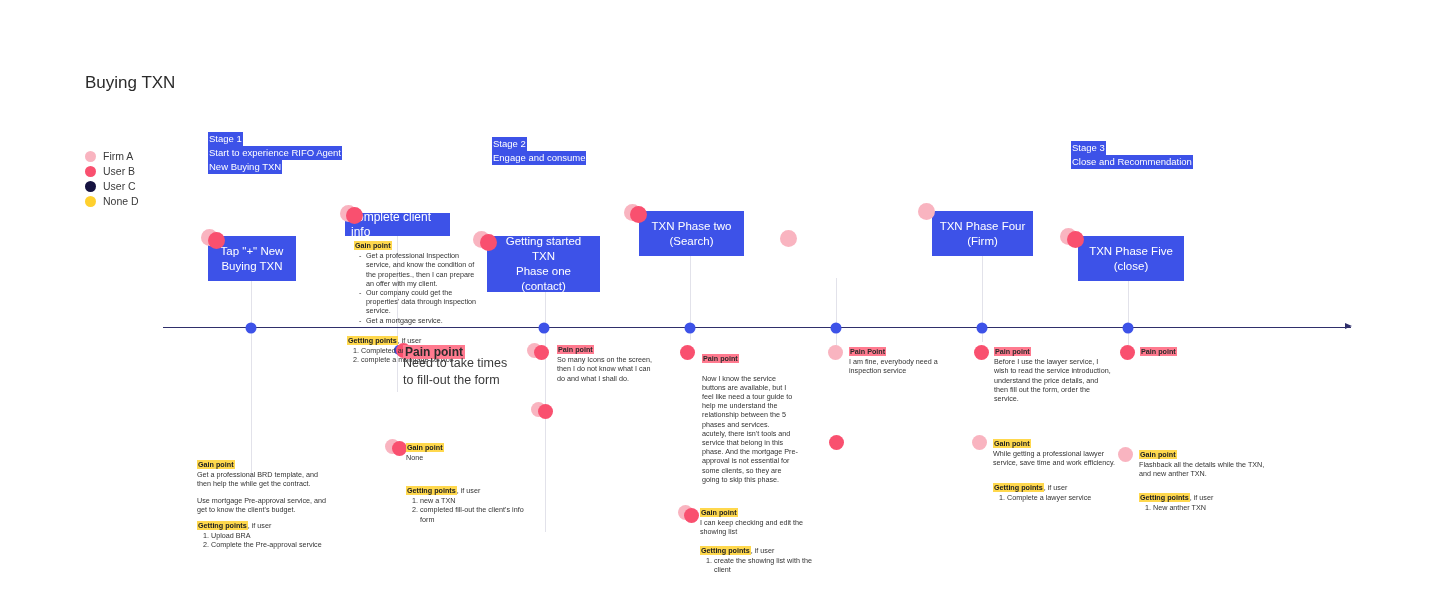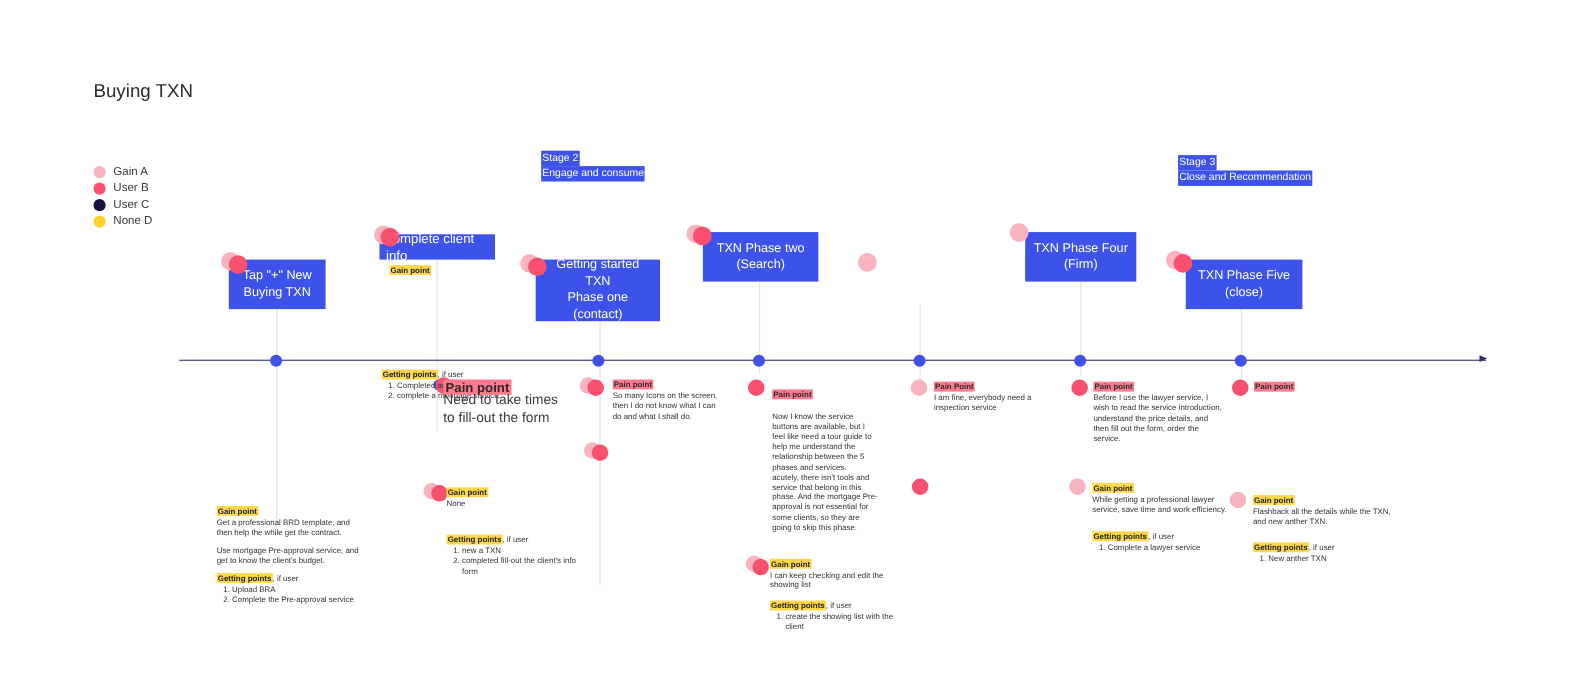--- a/index.html
+++ b/index.html
@@ -188,36 +188,41 @@
 </head>
 <body>
 
 <div id="canvas">
 
   <div id="sub-title">Buying TXN</div>
 
   <div id="legend">
     <div class="legend-row">
       <span class="legend-dot" style="background:#f9b4c0"></span>
-      <span class="legend-label">Gain A</span>
+      <span class="legend-label">Firm A</span>
     </div>
     <div class="legend-row">
       <span class="legend-dot" style="background:#f9506f"></span>
       <span class="legend-label">User B</span>
     </div>
     <div class="legend-row">
       <span class="legend-dot" style="background:#151240"></span>
       <span class="legend-label">User C</span>
     </div>
     <div class="legend-row">
       <span class="legend-dot" style="background:#ffd02e"></span>
       <span class="legend-label">None D</span>
     </div>
   </div>
 
+  <div class="stage-block" style="left:208px; top:132px;">
+    <span class="stage-line">Stage 1</span>
+    <span class="stage-line">Start to experience RIFO Agent</span>
+    <span class="stage-line">New Buying TXN</span>
+  </div>
   <div class="stage-block" style="left:492px; top:137px;">
     <span class="stage-line">Stage 2</span>
     <span class="stage-line">Engage and consume</span>
   </div>
   <div class="stage-block" style="left:1071px; top:141px;">
     <span class="stage-line">Stage 3</span>
     <span class="stage-line">Close and Recommendation</span>
   </div>
 
   <div class="connector" style="left:251px; top:280px; height:200px;"></div>
@@ -305,20 +310,25 @@
   <div class="dot sm" style="left:678px; top:505px; background:#f9b4c0;"></div>
   <div class="dot sm" style="left:684px; top:508px; background:#f9506f;"></div>
 
   <div class="dot sm" style="left:972px; top:435px; background:#f9b4c0;"></div>
   <div class="dot sm" style="left:1118px; top:447px; background:#f9b4c0;"></div>
 
   <div class="dot sm" style="left:396px; top:343px; background:#f9506f;"></div>
 
   <div class="note" style="left:354px; top:241px; width:125px;">
     <span class="hdr-line"><span class="hl-gain">Gain point</span></span>
+    <ul class="dash">
+      <li>Get a professional Inspection service, and know the condition of the properties., then I can prepare an offer with my client.</li>
+      <li>Our company could  get the properties' data through inspection service.</li>
+      <li>Get a mortgage service.</li>
+    </ul>
   </div>
 
   <div class="note" style="left:347px; top:336px; width:130px;">
     <span class="hdr-line"><span class="hl-gain">Getting  points</span><span>, if user</span></span>
     <ol>
       <li>Completed an inspection service</li>
       <li>complete a mortgage service</li>
     </ol>
   </div>
 

